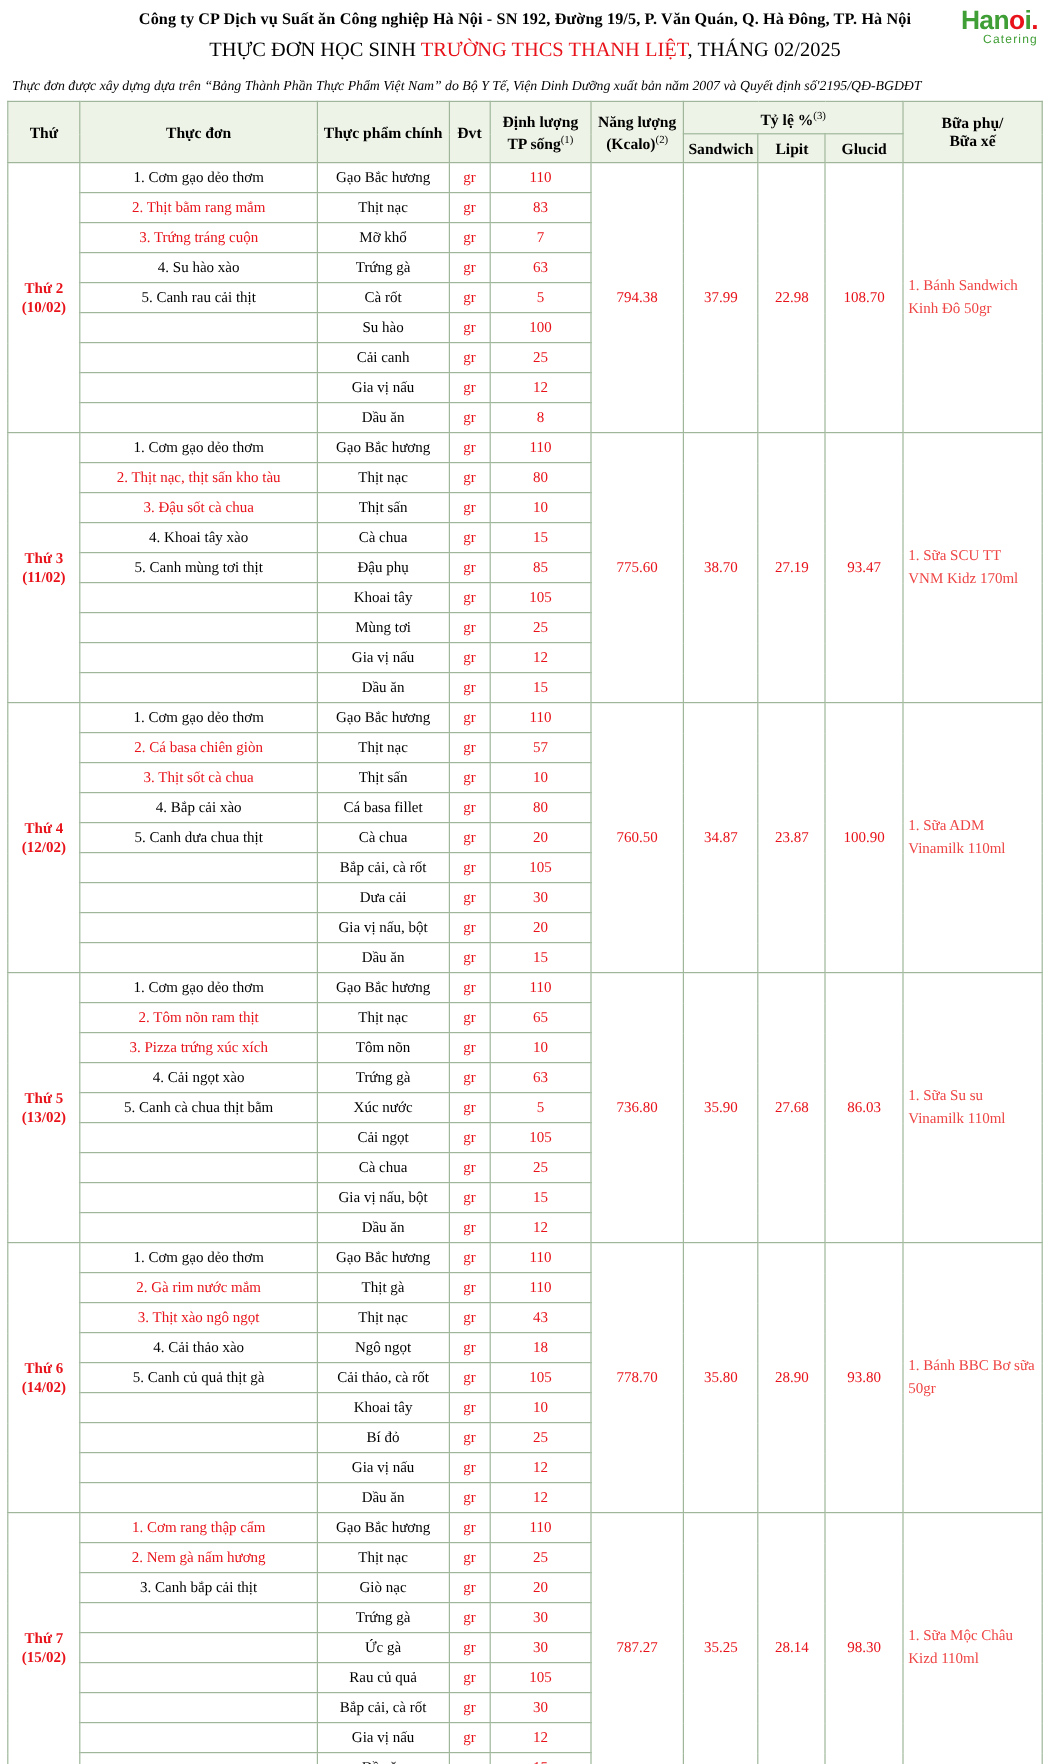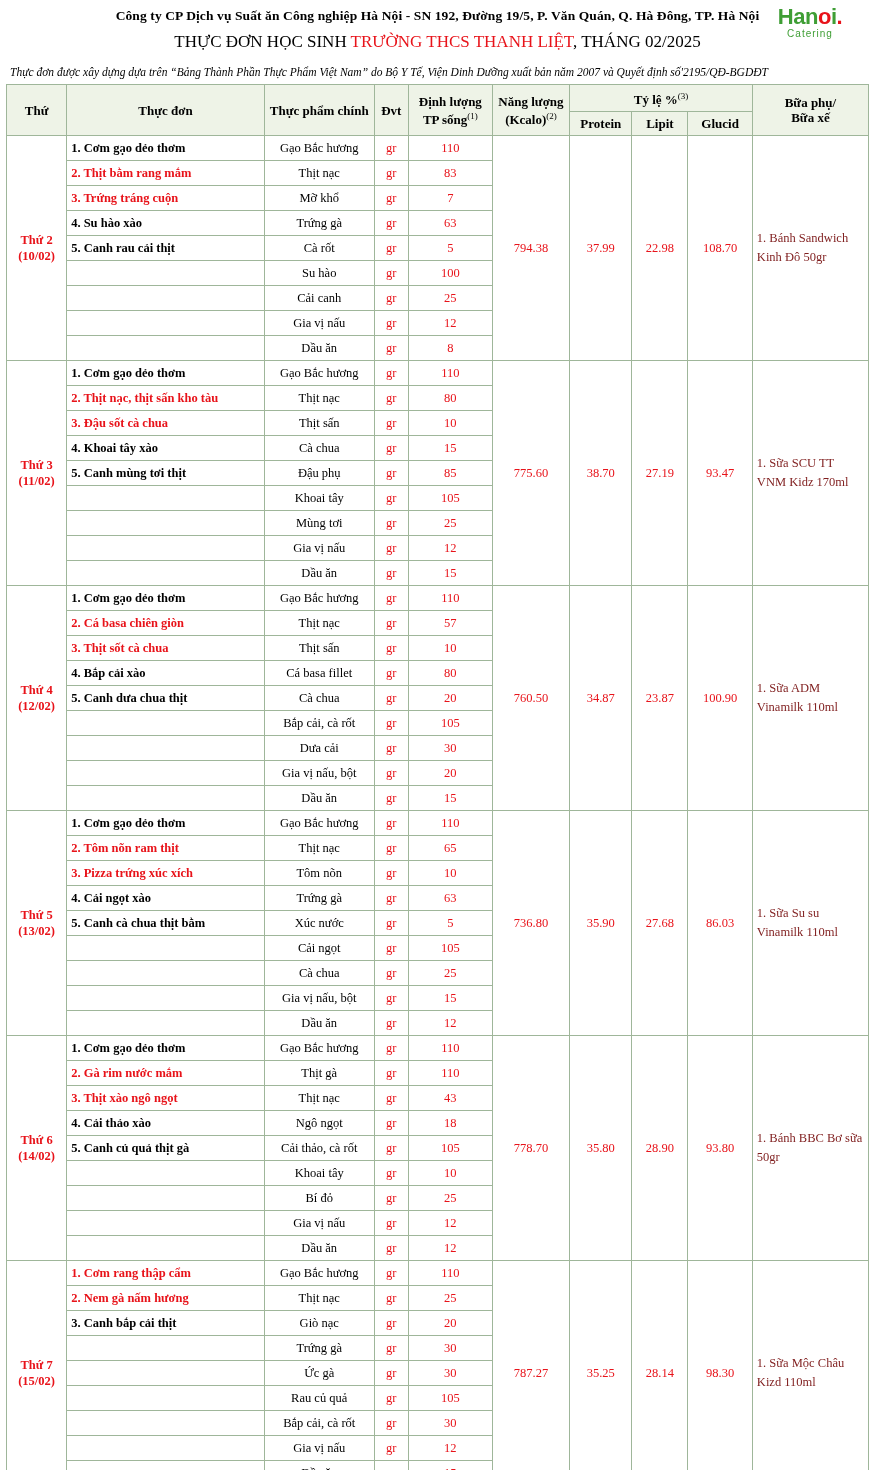--- a/index.html
+++ b/index.html
@@ -41,21 +41,21 @@
     font-style: italic;
     font-size: 11.5px;
     padding: 10px 2px 6px 4px;
   }
   .logo {
     position: absolute;
     right: 10px;
     top: 6px;
     width: 110px;
     height: 46px;
-    text-align: center;
+    text-align: right;
   }
   .logo .brand {
     font-family: "Liberation Sans", sans-serif;
     font-weight: bold;
     font-size: 22px;
     color: #3f9e35;
     line-height: 22px;
     letter-spacing: -0.5px;
   }
   .logo .brand .dot {
@@ -104,45 +104,44 @@
   .col-extra   { width: 108px; }
 
   td.thu {
     text-align: center;
     font-weight: bold;
     color: #e8131a;
     font-size: 13px;
     line-height: 16px;
   }
   td.dish {
-    text-align: left;
+    text-align: center;
     height: 20px;
     line-height: 18px;
-    font-weight: bold;
   }
   td.dish.red { color: #e8131a; }
   td.food {
     text-align: center;
   }
   td.dvt {
     text-align: center;
     color: #e8131a;
   }
   td.amount {
     text-align: center;
     color: #e8131a;
   }
   td.num {
     text-align: center;
     color: #e8131a;
     font-size: 13px;
   }
   td.extra {
     text-align: left;
-    color: #7f1d1d;
+    color: #ef4444;
     vertical-align: middle;
     line-height: 19px;
     font-size: 12.5px;
   }
   .grp-start td { border-top: 1.6px solid #7f9a79; }
 </style>
 </head>
 <body>
 
 <div class="page">
@@ -189,21 +188,21 @@
         </th>
         <th colspan="3">
           <span>Tỷ lệ %</span><sup>(3)</sup>
         </th>
         <th rowspan="2">
           <span>Bữa phụ/</span><br>
           <span>Bữa xế</span>
         </th>
       </tr>
       <tr>
-        <th>Protein</th>
+        <th>Sandwich</th>
         <th>Lipit</th>
         <th>Glucid</th>
       </tr>
     </thead>
     <tbody id="menu-body">
         <tr class="grp-start">
           <td class="thu" rowspan="9"><span>Thứ 2</span><br><span>(10/02)</span></td>
           <td class="dish">1. Cơm gạo dẻo thơm</td>
           <td class="food">Gạo Bắc hương</td>
           <td class="dvt">gr</td>

